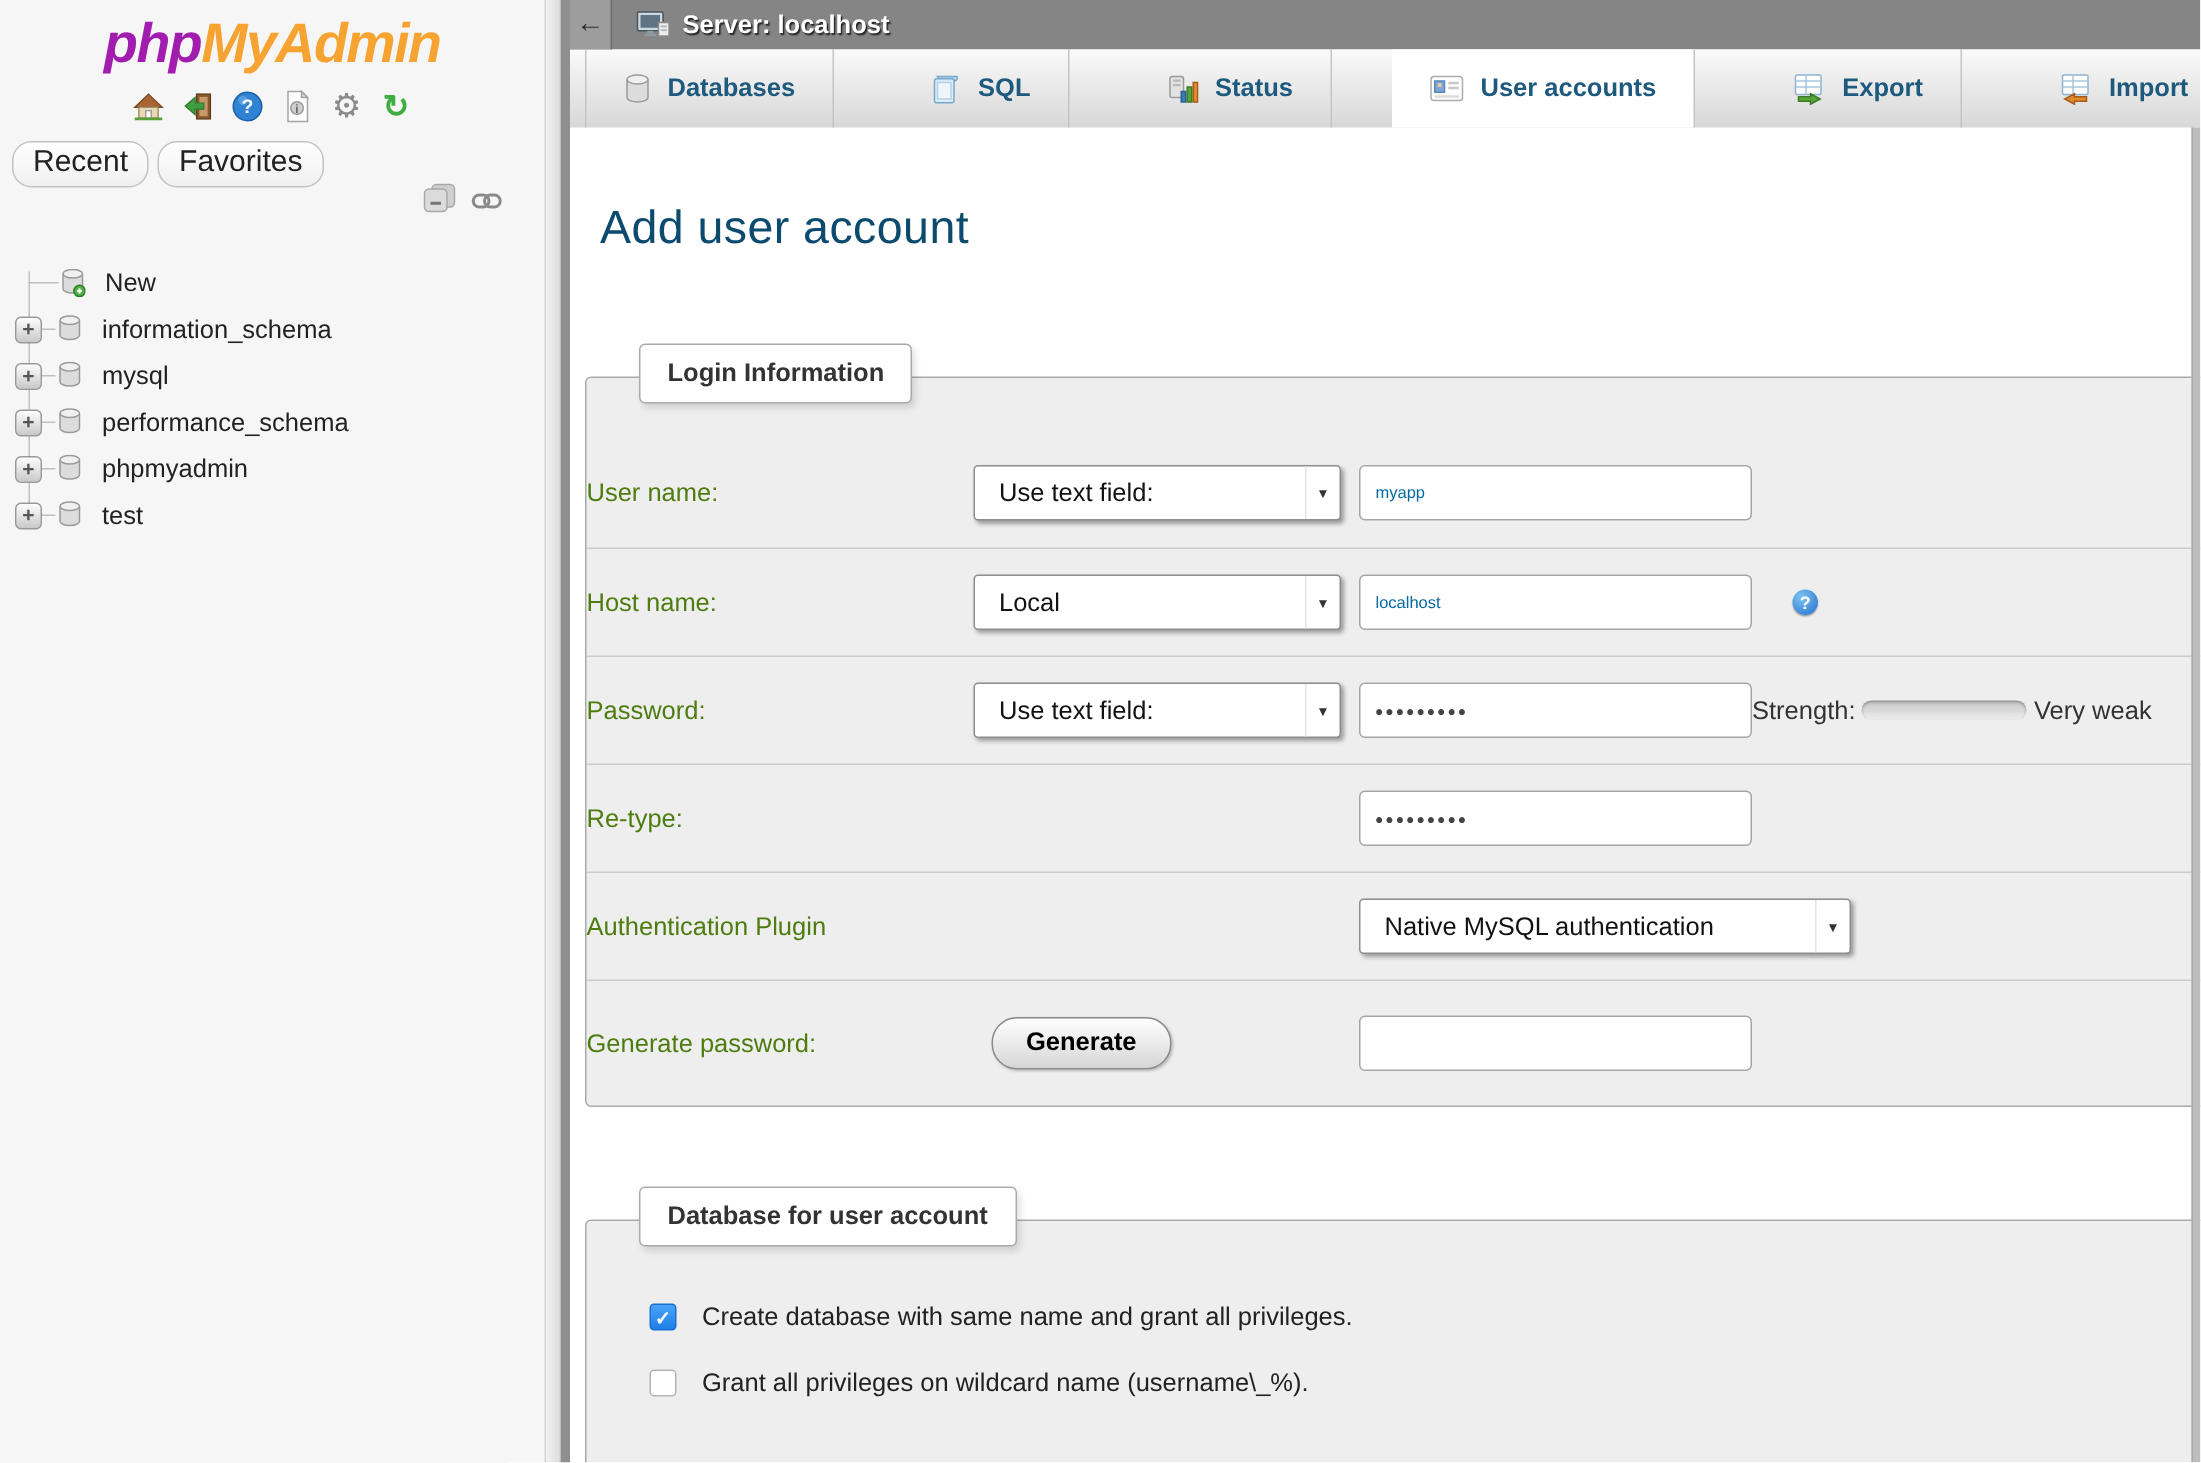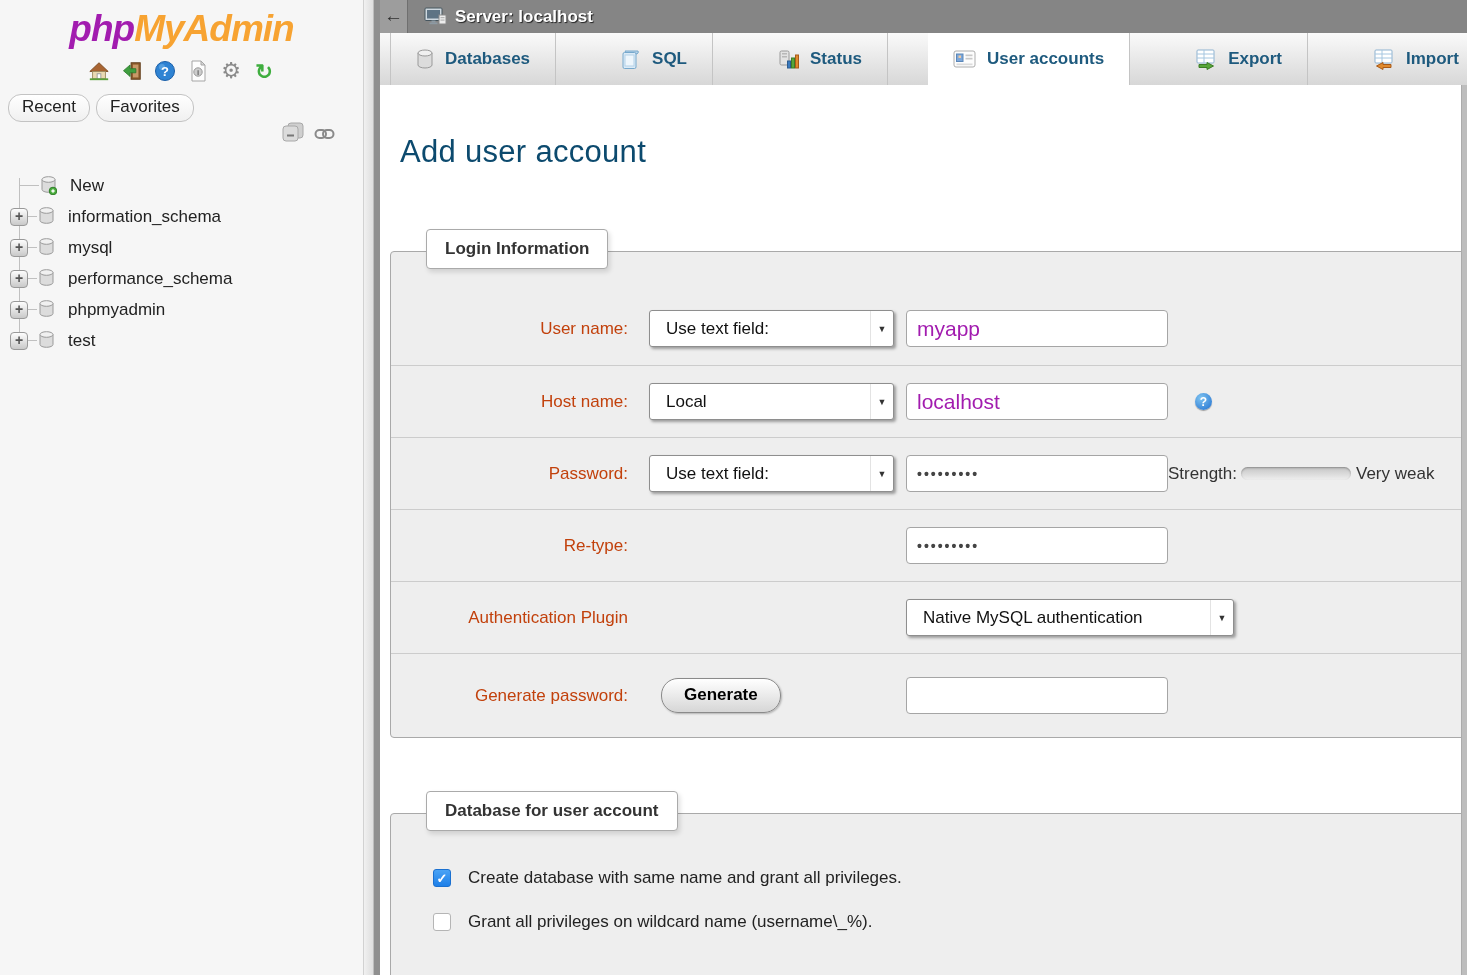--- a/index.html
+++ b/index.html
@@ -9,21 +9,21 @@
   
   #sidebar { position:absolute; left:0; top:0; width:363px; height:975px; background:#f6f6f6; }
   .logo { text-align:center; padding-top:8px; font-size:37px; font-weight:bold; font-style:italic; letter-spacing:-1px; cursor:pointer; }
   .logo .php { color:#a21caf; }
   .logo .myadmin { color:#f7a332;margin-top:33px; }
   .toolbar { display:flex; justify-content:center; align-items:center; gap:9px; margin-top:8px; height:26px; }
   .tool-icon { width:24px; height:24px; display:flex; align-items:center; justify-content:center; cursor:pointer; }
   .glyph-gear { color:#8a8a8a; font-size:22px; line-height:22px; }
   .glyph-reload { color:#3fae3f; font-size:21px; font-weight:bold; line-height:21px; }
   .pills { margin:10px 0 0 8px; display:flex; gap:6px; }
-  .pill { padding:2px 13px 4px; border:1px solid #c3c3c3; border-radius:13px; background:linear-gradient(#ffffff,#f0f0f0); font-size:17px; color:#222; cursor:pointer; }
+  .pill { padding:2px 13px 4px; border:1px solid #c3c3c3; border-radius:13px; background:linear-gradient(#ffffff,#f0f0f0); font-size:20px; color:#222; cursor:pointer; }
   .panel-controls { position:absolute; right:28px; top:122px; display:flex; align-items:center; gap:9px; }
   .panel-controls > span { cursor:pointer; }
 
   
   .tree { position:relative; margin-top:48px; }
   .tree-line { position:absolute; left:19px; top:8px; bottom:18px; border-left:1px solid #c0c0c0; }
   .tree-row { position:relative; display:flex; align-items:center; height:31px; cursor:pointer; }
   .expander { width:18px; height:18px; margin-left:10px; border:1px solid #999; border-radius:4px;
               background:linear-gradient(#fdfdfd,#c9c9c9); color:#555; font-weight:bold; font-size:14px;
               line-height:15px; text-align:center; z-index:2; flex-shrink:0; cursor:pointer; }
@@ -55,32 +55,32 @@
 
   .fieldset { position:relative; margin-left:10px; background:#eee; border:1px solid #a9a9a9; border-radius:4px; width:1090px; }
   .legend { position:absolute; top:-23px; left:35px; background:#fff; border:1px solid #aaa; border-radius:4px;
             padding:9px 18px; font-weight:bold; font-size:17px; color:#333; box-shadow:2px 3px 5px rgba(0,0,0,0.13); z-index:3; }
   #login-fieldset { margin-top:81px; }
   #db-fieldset { margin-top:75px; height:220px; }
 
   .frow { display:flex; align-items:center; min-height:72px; border-top:1px solid #ccc; }
   .frow.first { border-top:none; height:113px; padding-top:40px; }
   .frow.last { min-height:84px; }
-  .lbl { width:237px; text-align:right; color:#c2410c; flex-shrink:0; }
+  .lbl { width:237px; color:#4d7c0f; flex-shrink:0; }
   .mid { width:257px; margin-left:21px; flex-shrink:0; display:flex; align-items:center; }
 
   .sel { width:245px; height:37px; background:#fff; border:1px solid #8e8e8e; border-radius:3px;
          box-shadow:2px 2px 3px rgba(0,0,0,0.35); display:flex; align-items:center; color:#111;
          padding-left:16px; position:relative; cursor:pointer; }
   .sel .arrow { position:absolute; right:0; top:0; bottom:0; width:23px; display:flex; align-items:center;
                 justify-content:center; color:#333; font-size:9px; border-left:1px solid #e3e3e3; }
   .sel.wide { width:328px; }
 
-  .inp { width:262px; height:37px; border:1px solid #a5a5a5; border-radius:4px; font-size:21px; padding:0 10px;
-         color:#a21caf; background:#fff; font-family:"Liberation Sans", sans-serif; }
+  .inp { width:262px; height:37px; border:1px solid #a5a5a5; border-radius:4px; font-size:11px; padding:0 10px;
+         color:#0369a1; background:#fff; font-family:"Liberation Sans", sans-serif; }
   .inp.pwd { font-weight:bold; letter-spacing:2px; font-size:14px; color:#444; }
 
   .help-icon { width:17px; height:17px; border-radius:50%; background:radial-gradient(circle at 35% 30%, #7ec3f0, #1f6fd0);
                color:#fff; font-size:12px; font-weight:bold; display:flex; align-items:center; justify-content:center;
                margin-left:27px; box-shadow:0 1px 1px rgba(0,0,0,0.35); cursor:pointer; }
 
   .strength { display:flex; align-items:center; color:#333; white-space:nowrap; }
   .strength-bar { width:110px; height:13px; border-radius:7px; background:linear-gradient(#c4c4c4,#efefef);
                   margin:0 5px 0 4px; overflow:hidden; box-shadow:inset 0 1px 2px rgba(0,0,0,0.3); }
   .strength-fill { height:100%; background:linear-gradient(#a6d37e,#84bd55); border-radius:7px 2px 2px 7px; }

